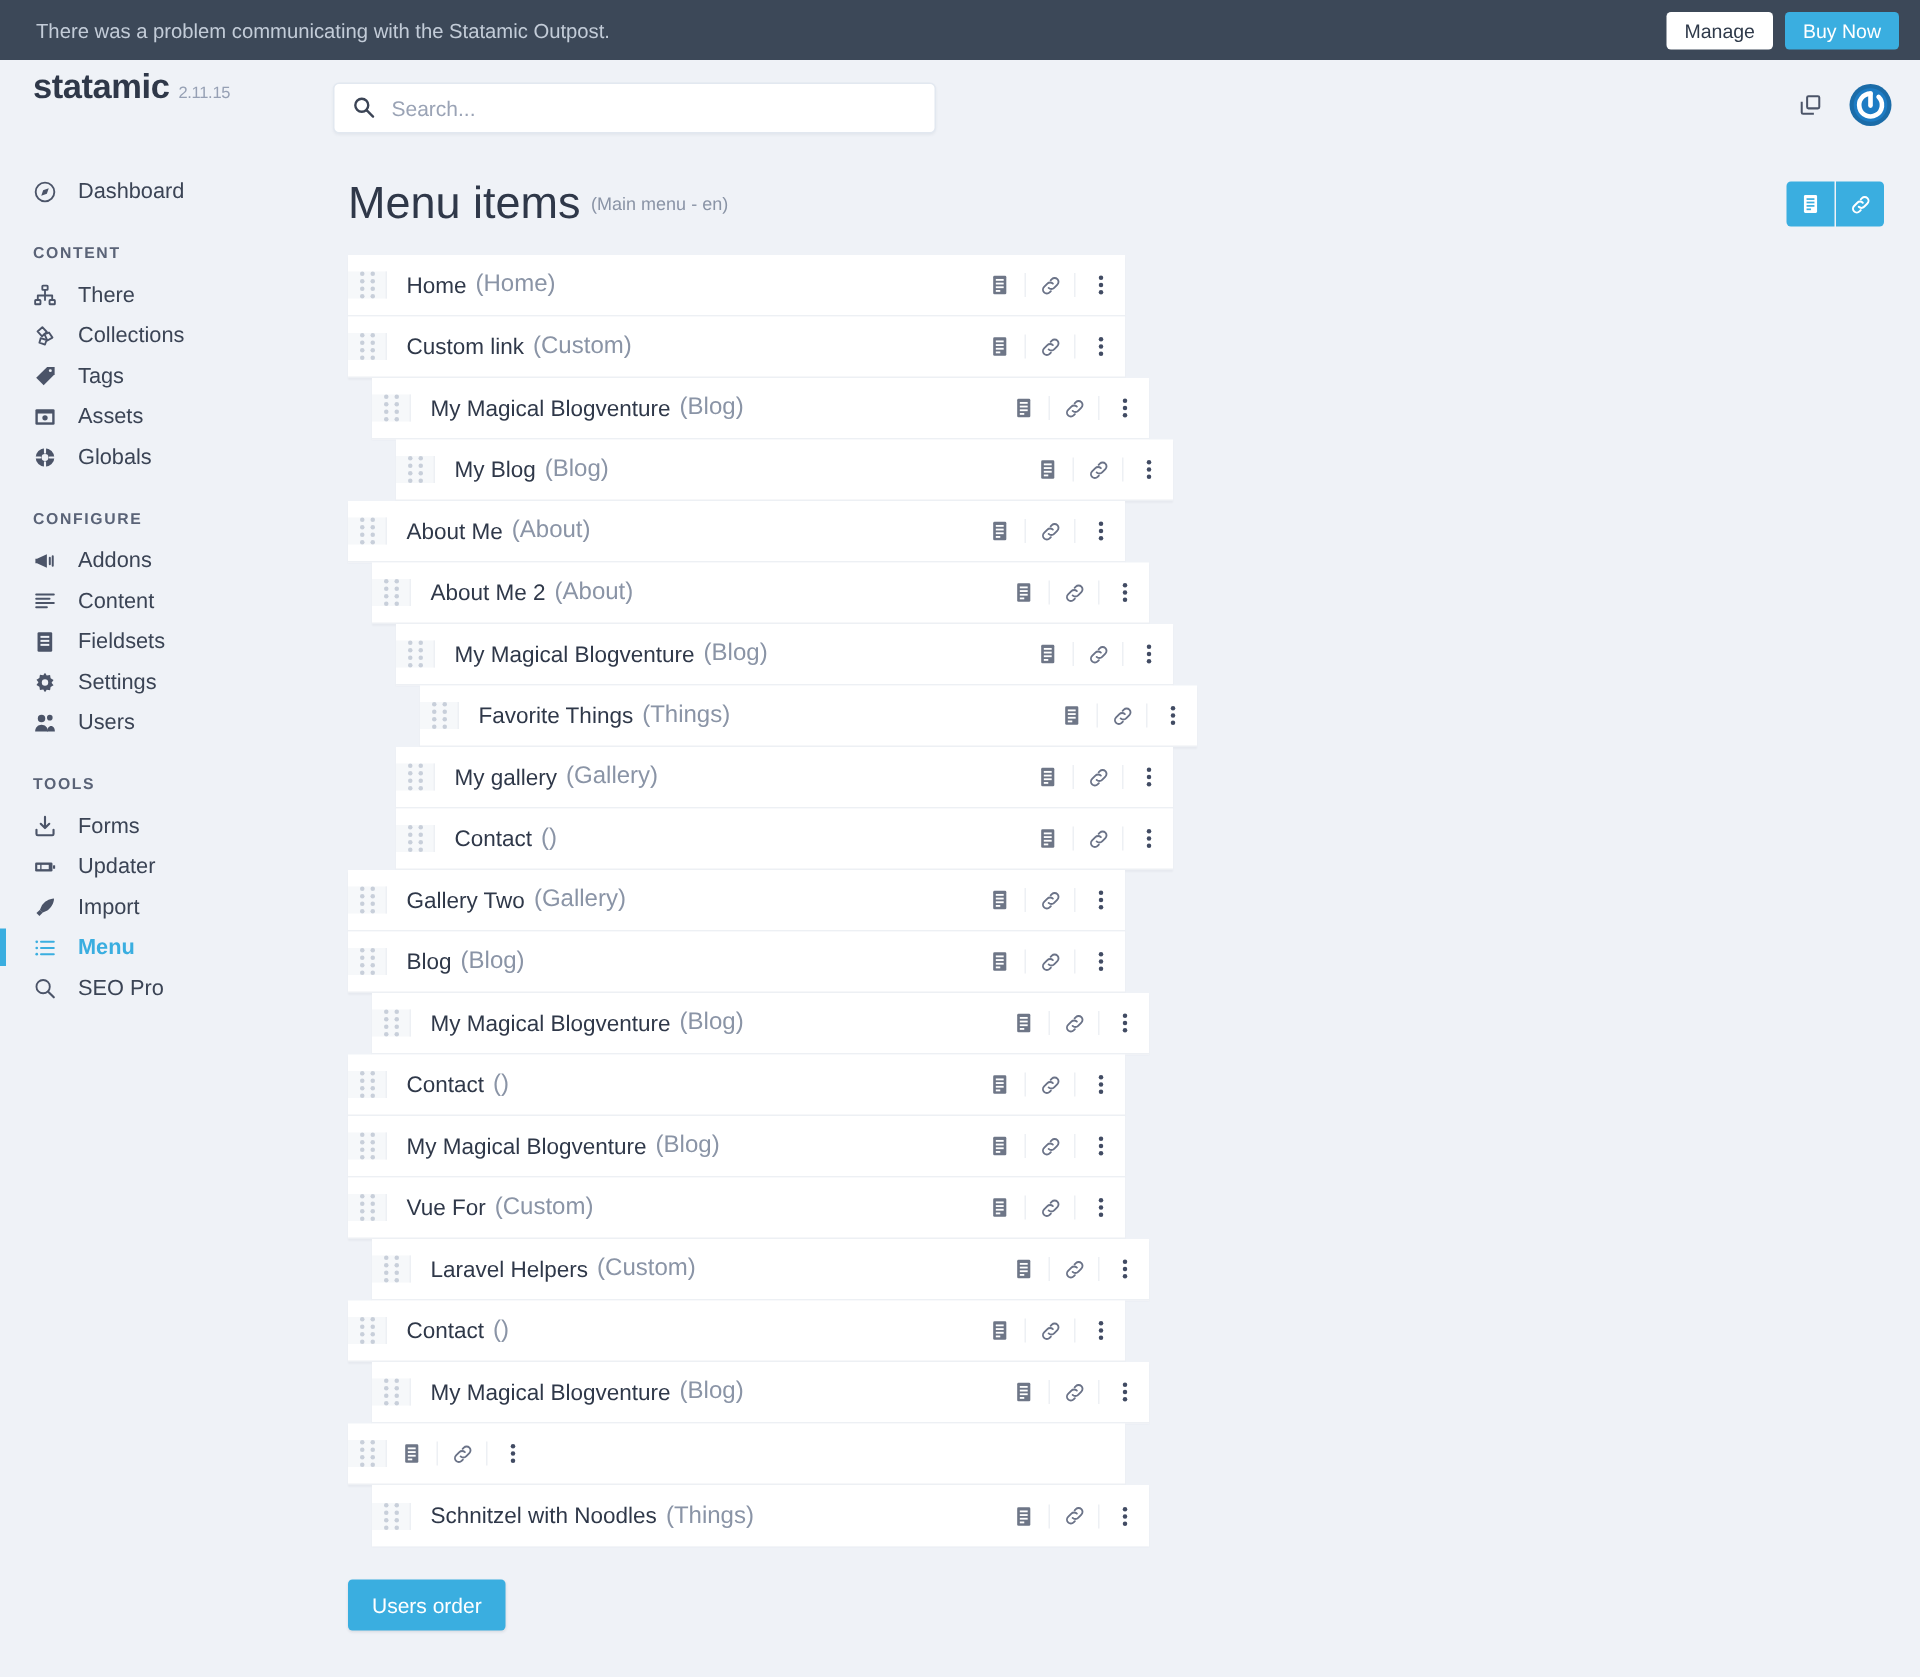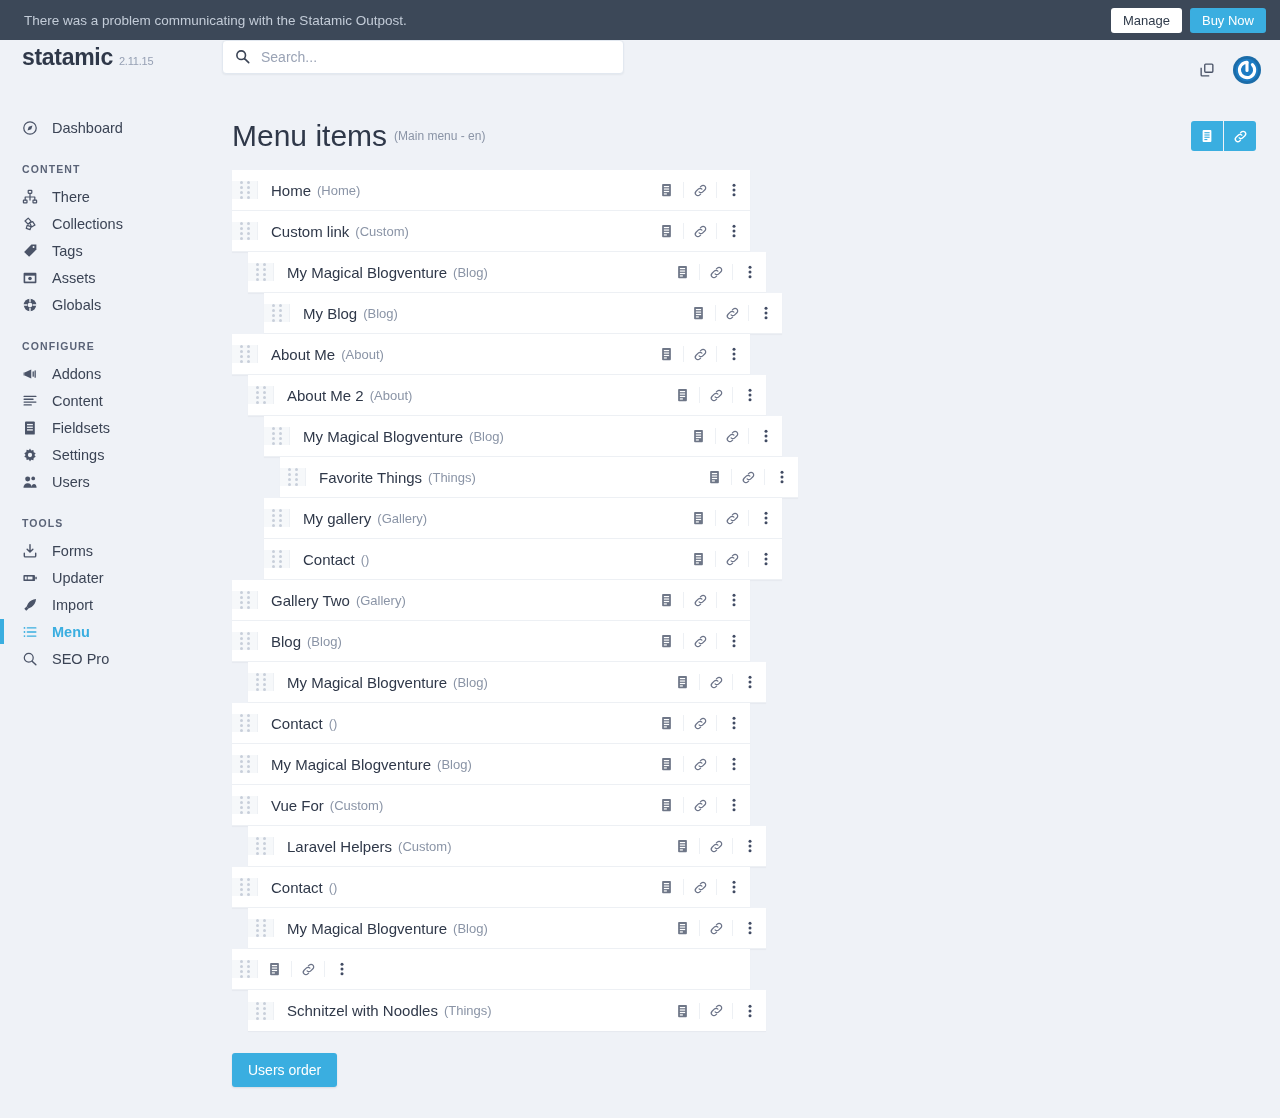--- a/index.html
+++ b/index.html
@@ -111,20 +111,21 @@
     background: #3aaee0;
   }
   .nav-group { margin-bottom: 2px; }
 
   
   .main { flex: 1; min-width: 0; }
 
   .topbar {
     height: 64px;
     display: flex;
+    align-items: center;
     padding-right: 18px;
   }
   .search-wrap {
     width: 402px;
     margin-left: 12px;
     position: relative;
   }
   .search-input {
     width: 100%;
     height: 34px;
@@ -224,21 +225,21 @@
     display: flex;
     align-items: center;
     min-width: 0;
     padding-left: 13px;
   }
   .row-title {
     font-size: 15px;
     color: #2f3849;
   }
   .row-type {
-    font-size: 13px;
+    font-size: 16px;
     color: #8a94a6;
     margin-left: 6px;
   }
   .row-actions {
     display: flex;
     align-items: stretch;
   }
   .act {
     width: 33px;
     display: flex;

